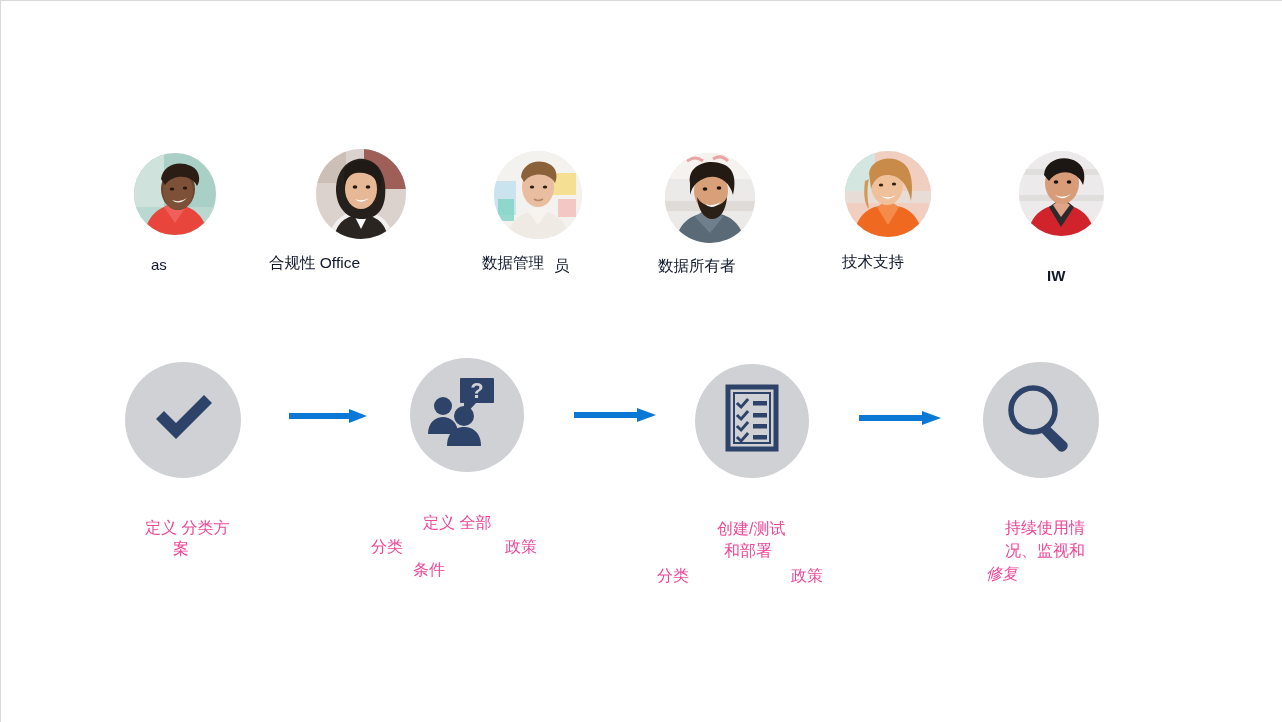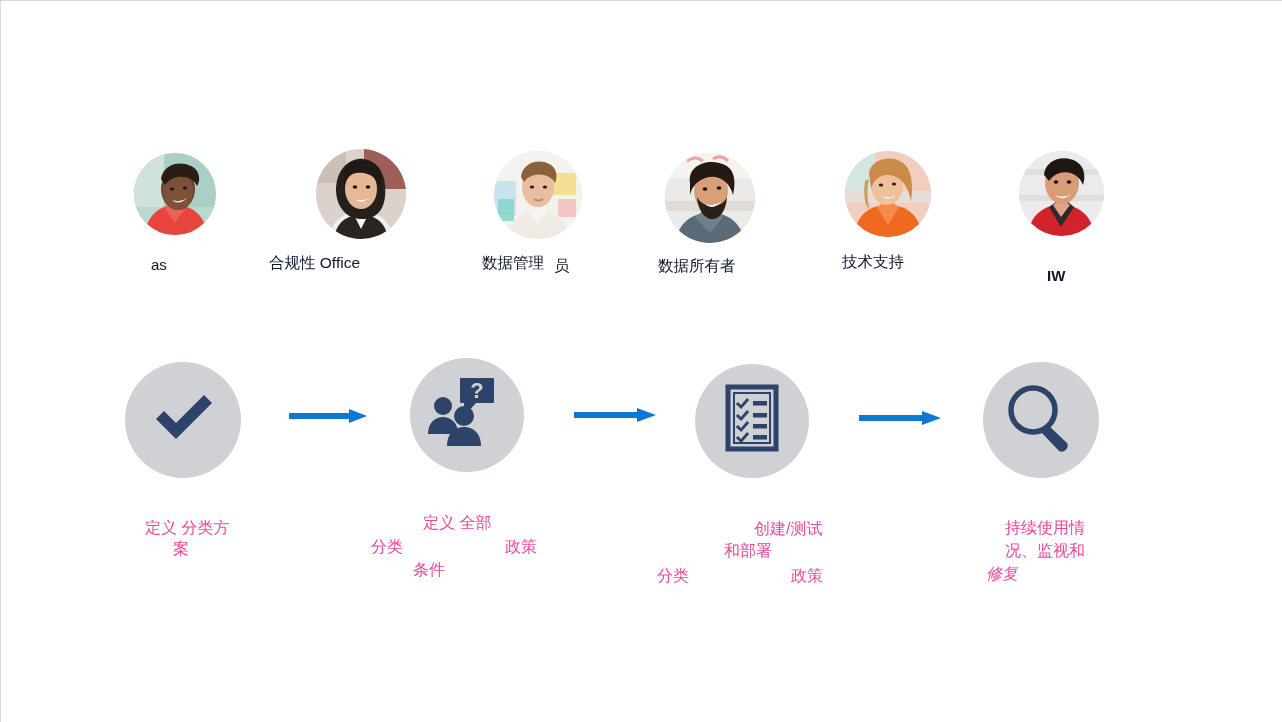--- a/index.html
+++ b/index.html
@@ -274,21 +274,21 @@
   <div class="frag" style="left:172px; top:538px;">案</div>
 
   <div class="frag" style="left:370px; top:536px;">分类</div>
 
   <div class="frag" style="left:422px; top:512px;">定义 全部</div>
   <div class="frag" style="left:412px; top:559px;">条件</div>
   <div class="frag" style="left:504px; top:536px;">政策</div>
 
   <div class="frag" style="left:656px; top:565px;">分类</div>
 
-  <div class="frag" style="left:716px; top:518px;margin-left:37px;">创建/测试</div>
+  <div class="frag" style="left:716px; top:518px;">创建/测试</div>
   <div class="frag" style="left:723px; top:540px;">和部署</div>
   <div class="frag" style="left:790px; top:565px;">政策</div>
 
   <div class="frag" style="left:1004px; top:517px;font-family:Liberation Serif, serif;">持续使用情</div>
   <div class="frag" style="left:1004px; top:540px;">况、监视和</div>
   <div class="frag" style="left:985px; top:563px;font-style:italic;">修复</div>
 
 </div>
 
 </body></html>

